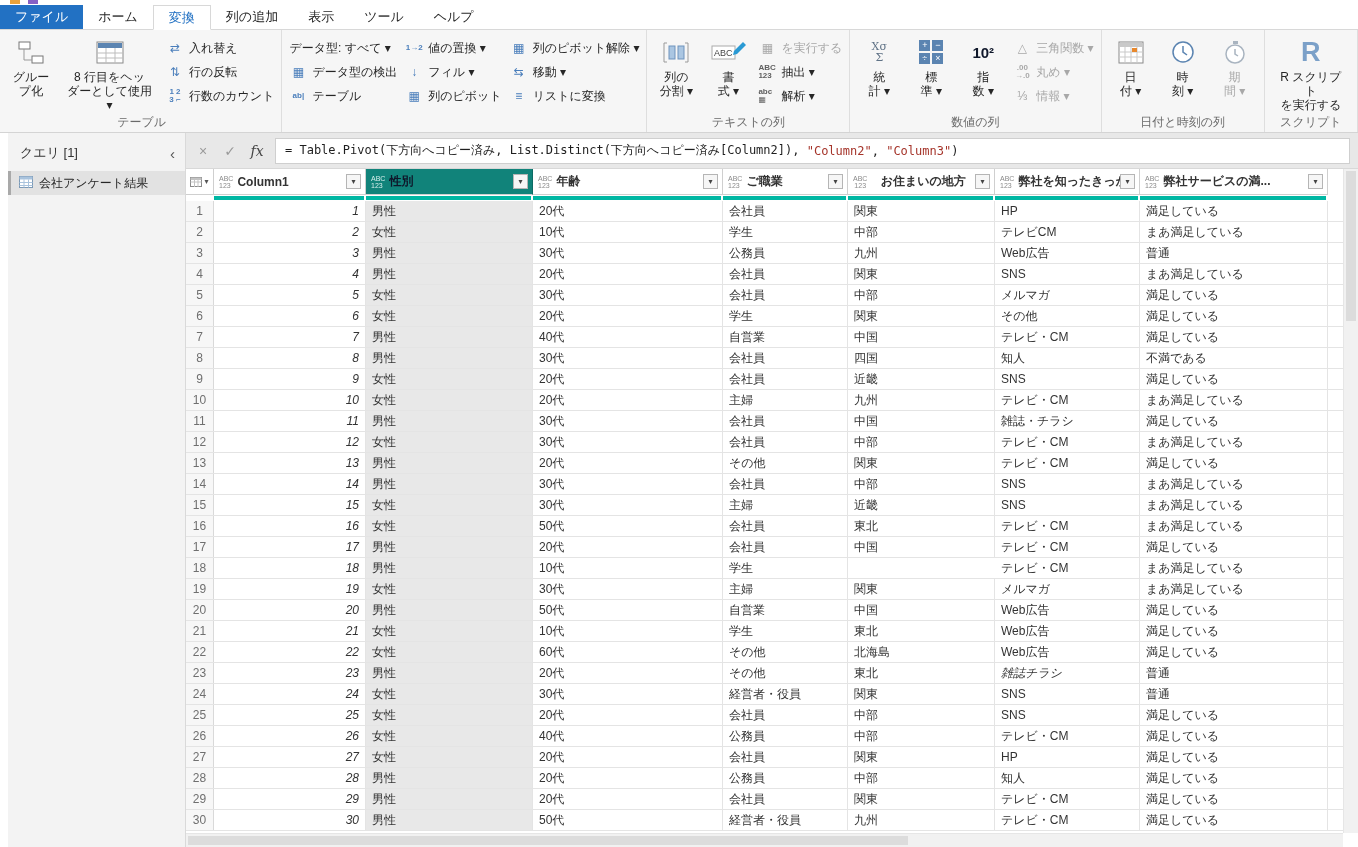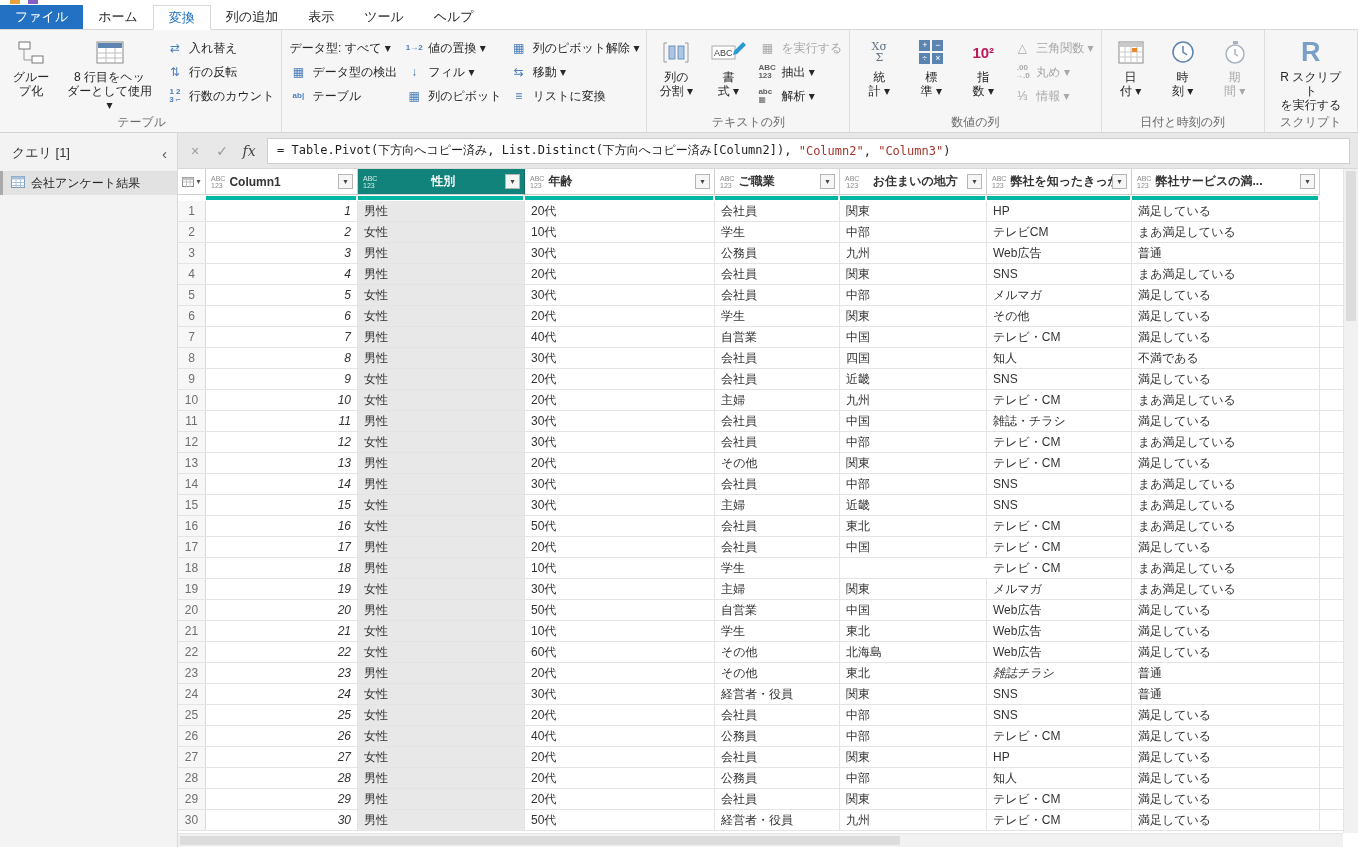--- a/index.html
+++ b/index.html
@@ -27,27 +27,27 @@
   .bigbtn .bicon { height:36px; display:flex; align-items:center; justify-content:center; }
   .blabel { font-size:12px; line-height:14px; text-align:center; white-space:pre-line; }
   .smallcol { display:flex; flex-direction:column; padding-top:3px; }
   .sbtn { display:flex; align-items:center; gap:5px; height:24px; white-space:nowrap; cursor:default; }
   .sicon { width:18px; text-align:center; color:#4a7ebb; font-size:12px; flex:none; }
   .sicon.txt { font-size:8px; line-height:8px; font-weight:bold; }
   .disabled, .disabled .sicon { color:#a8a8a8 !important; }
   .stat-ic { font-size:11px; line-height:11px; color:#5f7286; text-align:center; white-space:pre-line; font-family:"DejaVu Serif",serif; }
   .std-ic { display:grid; grid-template-columns:11px 11px; grid-gap:2px; }
   .std-ic span { width:11px; height:11px; background:#5b84b1; color:#fff; font-size:9px; line-height:11px; text-align:center; }
-  .sci-ic { color:#be185d; font-size:15px; font-weight:bold; }
+  .sci-ic { color:#0f172a; font-size:15px; font-weight:bold; }
   .r-ic { font-size:27px; font-weight:bold; color:#7ba0c8; }
   .py-ic { font-size:27px; font-weight:bold; color:#2a9ad4; }
   .ext-ic { font-size:8px; line-height:8px; font-weight:bold; color:#5f5f5f; text-align:left; white-space:pre-line; }
 
   
-  .workspace { display:flex; height:714px; }
+  .workspace { display:flex; height:714px;padding-left:8px; }
   .qpane { width:178px; background:#f3f3f3; border-right:1px solid #d9d9d9; flex:none; }
   .qpane-header { display:flex; justify-content:space-between; align-items:center; padding:11px 10px 9px 12px; font-size:13px; color:#333; }
   .chev { color:#555; font-size:15px; cursor:default; }
   .qitem { height:24px; display:flex; align-items:center; gap:6px; padding-left:8px; background:#e2e2e2; border-left:3px solid #a9a9a9; cursor:default; }
 
   .main { flex:1; display:flex; flex-direction:column; background:#fff; min-width:0; }
   .fbar { height:36px; background:#e8e8e8; border-bottom:1px solid #d8d8d8; display:flex; align-items:center; gap:9px; padding:0 8px; }
   .fbtn { color:#9a9a9a; font-size:14px; width:18px; text-align:center; cursor:default; }
   .fx { font-family:"DejaVu Serif",serif; font-style:italic; color:#444; font-size:14px; }
   .finput { flex:1; height:26px; background:#fff; border:1px solid #cfcfcf; display:flex; align-items:center; padding:0 9px; font-family:"DejaVu Sans Mono",monospace; font-size:12px; white-space:pre; overflow:hidden; }
@@ -55,21 +55,21 @@
   .finput .str { color:#a5342a; }
 
   .gridwrap { flex:1; position:relative; overflow:hidden; }
   .ghead { display:flex; height:26px; }
   .hcell { border-right:1px solid #cfcfcf; border-bottom:1px solid #cfcfcf; background:#fff; display:flex; align-items:center; overflow:hidden; flex:none; cursor:default; }
   .hcell .badge { font-size:7px; line-height:7px; color:#8a8a8a; margin:0 4px 0 5px; white-space:pre-line; flex:none; }
   .hcell .hname { font-weight:bold; color:#333; flex:1; overflow:hidden; white-space:nowrap; }
   .filterbox { width:15px; height:15px; border:1px solid #b5b5b5; background:#f6f6f6; margin-right:4px; flex:none;
     display:flex; align-items:center; justify-content:center; font-size:8px; color:#444; cursor:default; }
   .hcell.sel { background:#11837a; border-right-color:#0c6b64; }
-  .hcell.sel .hname { color:#ffffff;text-align:center; }
+  .hcell.sel .hname { color:#0f172a; }
   .hcell.sel .badge { color:#d7efec; }
   .hcell.rn { justify-content:center; gap:2px; }
   .rn-arrow { font-size:8px; color:#555; }
   .qrow { display:flex; height:6px; background:#fff; }
   .qcell { height:4px; margin-top:1px; background:#00b7a3; border-right:2px solid #fff; flex:none; }
   .qcell.empty { background:transparent; }
   .grow { display:flex; height:21px; border-bottom:1px solid #e4e4e4; background:#fff; }
   .cell { border-right:1px solid #e4e4e4; padding:0 6px; line-height:20px; font-size:12px; color:#333;
     overflow:hidden; white-space:nowrap; flex:none; cursor:default; }
   .cell.rn { width:28px; background:#f7f7f7; color:#6f6f6f; text-align:center; padding:0; border-right:1px solid #d9d9d9; }

